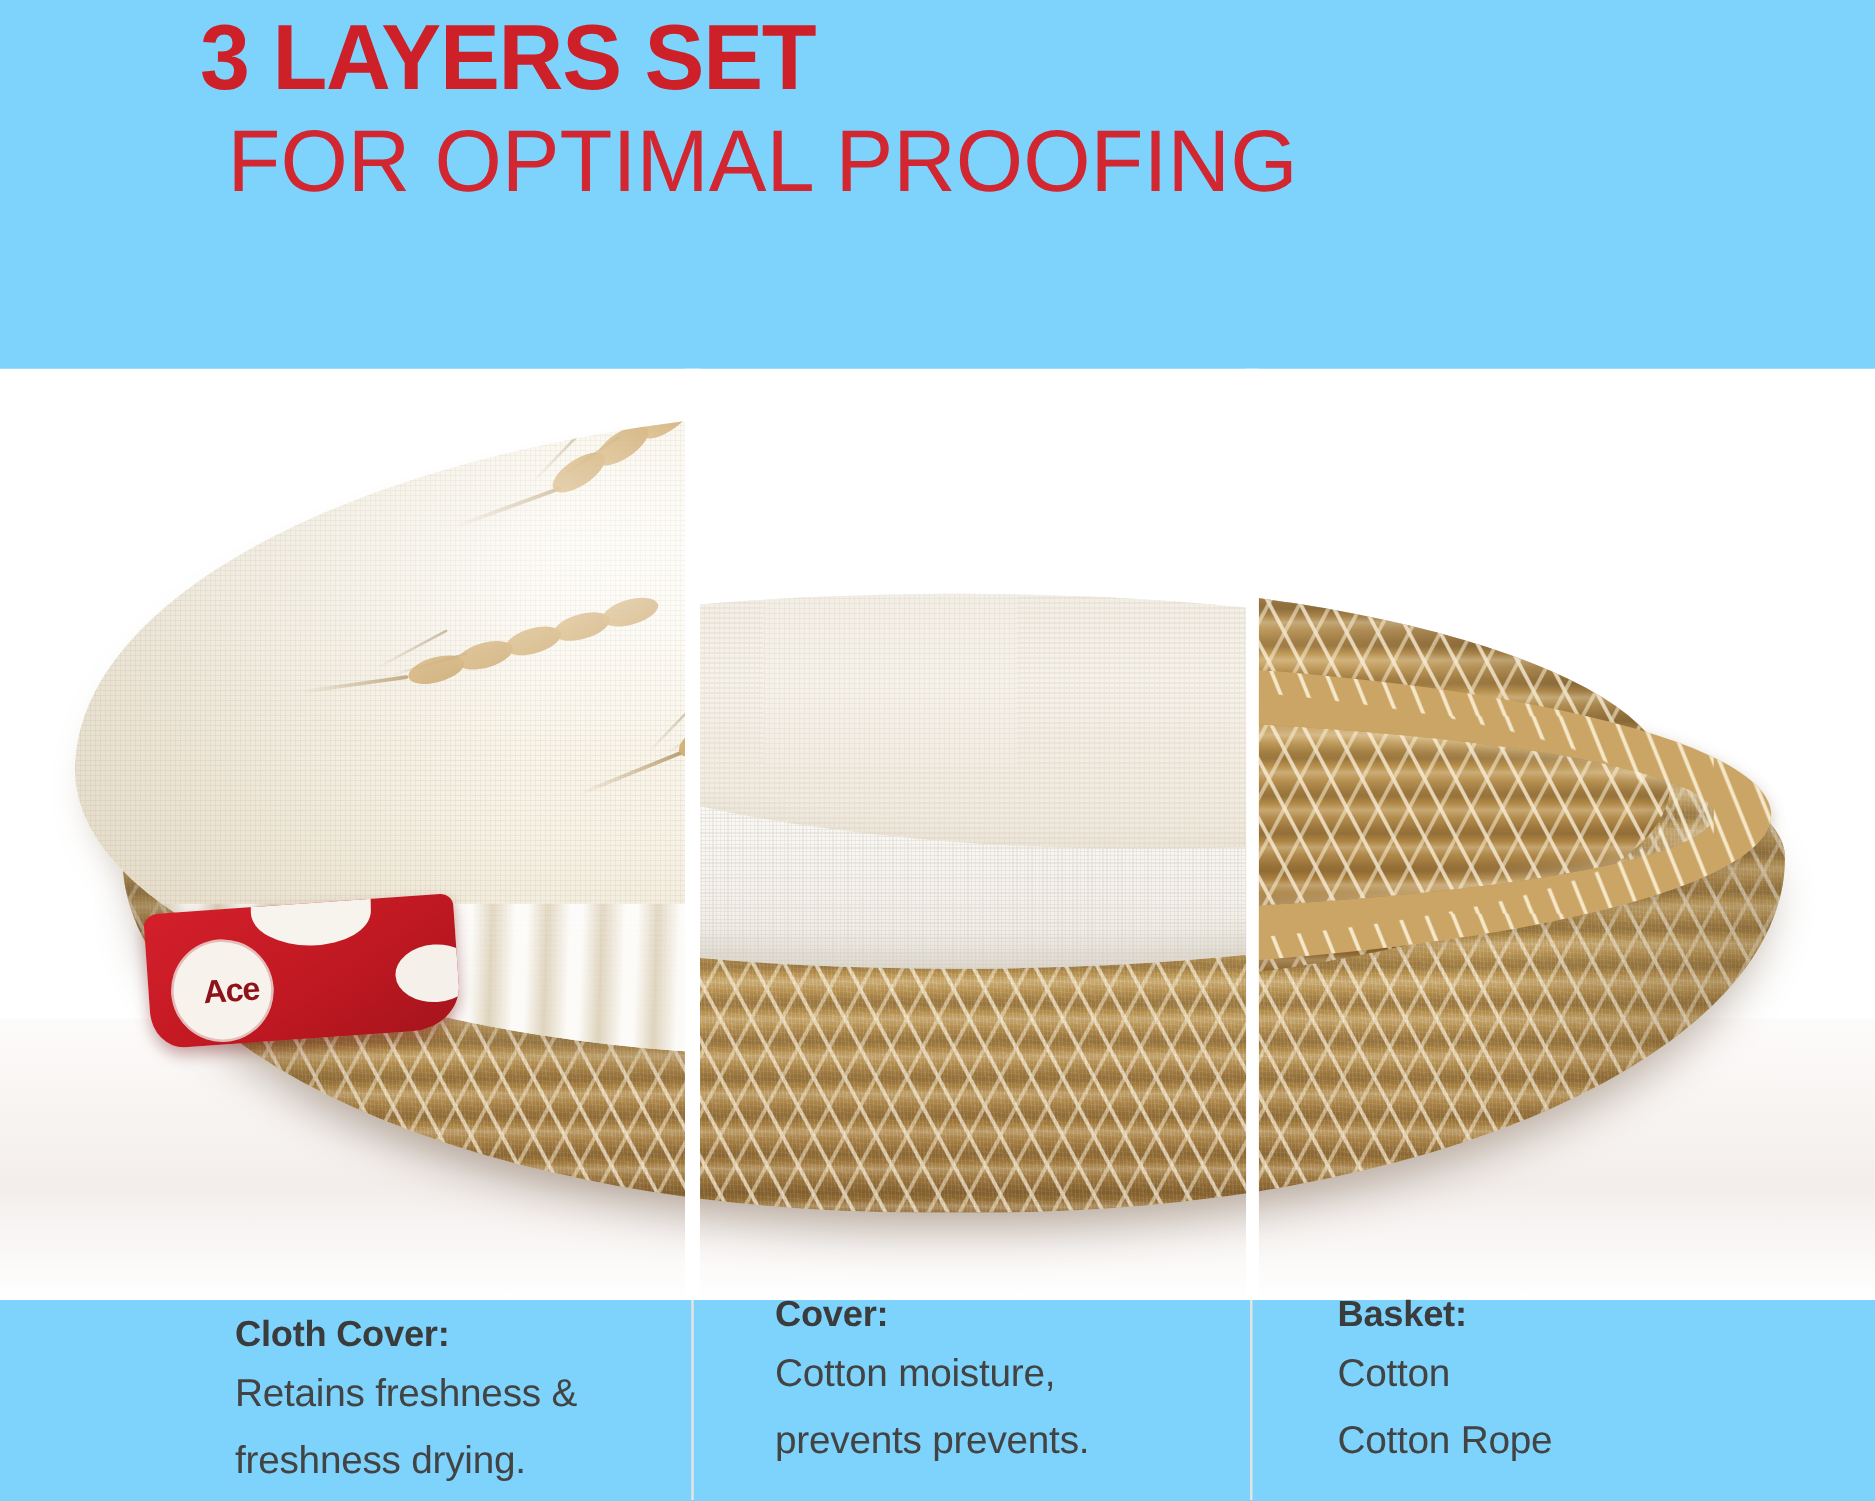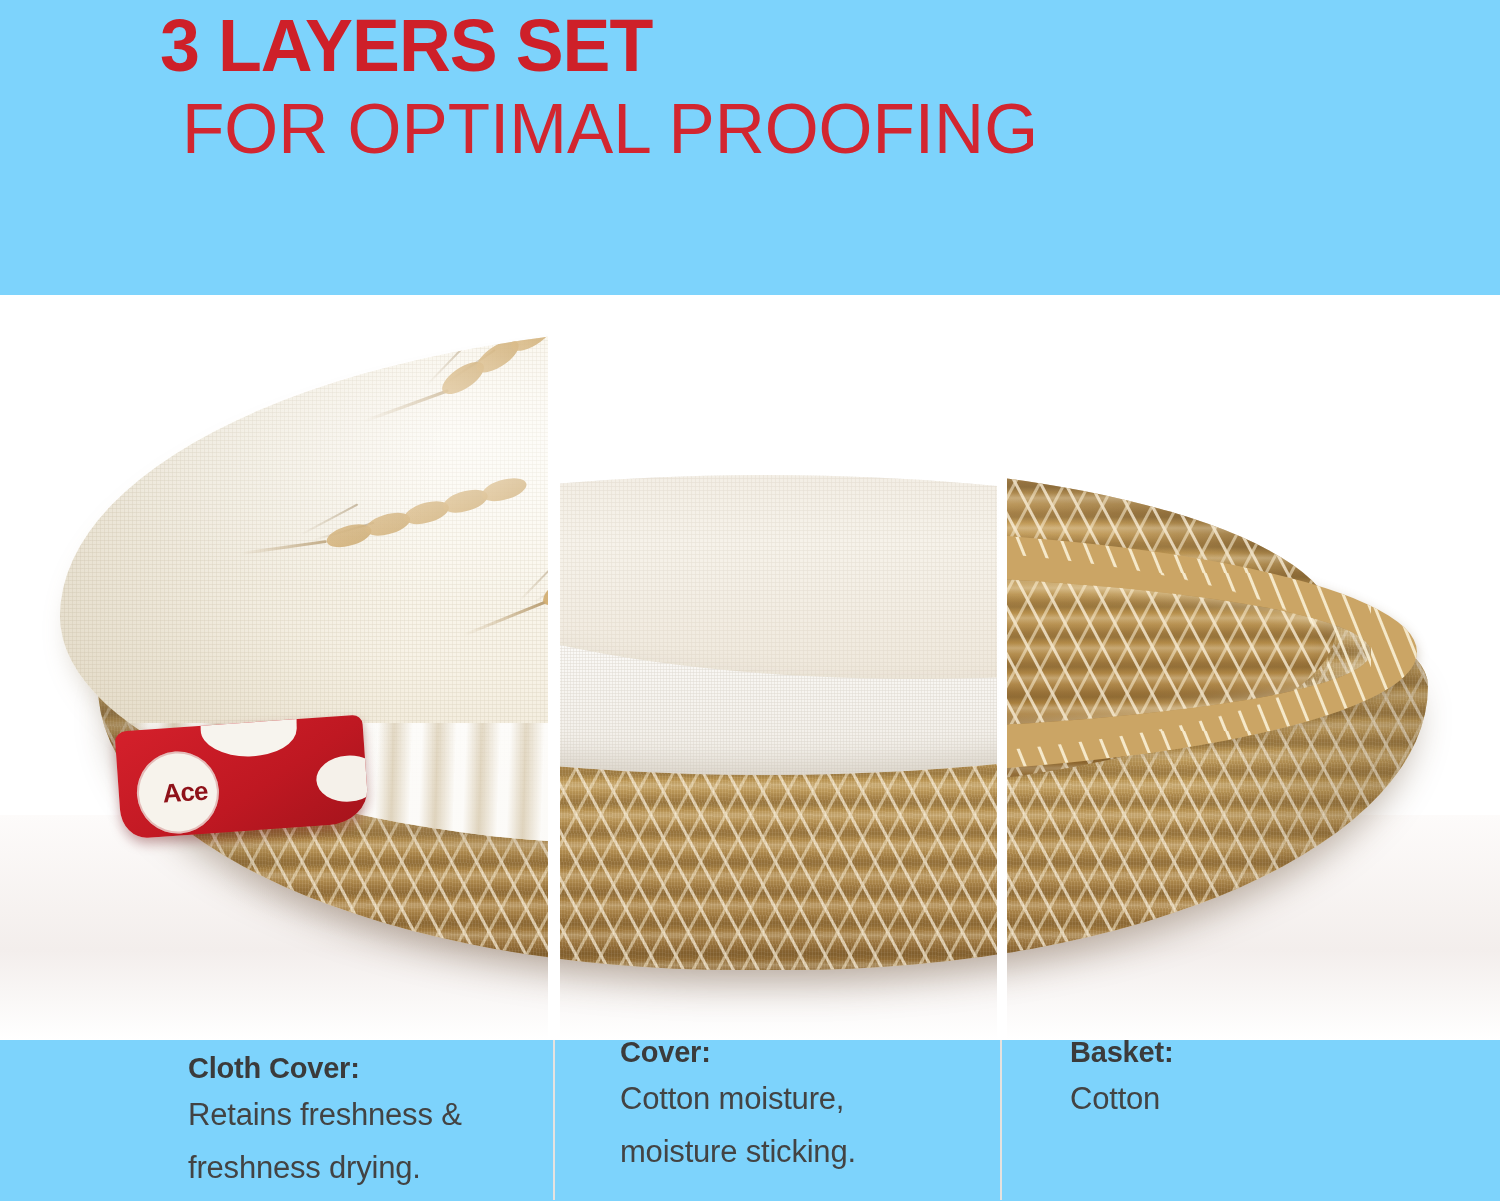--- a/index.html
+++ b/index.html
@@ -393,24 +393,25 @@
     <div class="cap-body">
       <div>Retains freshness &amp;</div>
       <div>freshness drying.</div>
     </div>
   </div>
 
   <div class="caption" id="cap2">
     <div class="cap-title">Cover:</div>
     <div class="cap-body">
       <div>Cotton moisture,</div>
-      <div>moisture sticking.</div>
+      <div>prevents prevents.</div>
     </div>
   </div>
 
   <div class="caption" id="cap3">
     <div class="cap-title">Basket:</div>
     <div class="cap-body">
       <div>Cotton</div>
+      <div>Cotton Rope</div>
     </div>
   </div>
 
 </div>
 
 </body></html>

